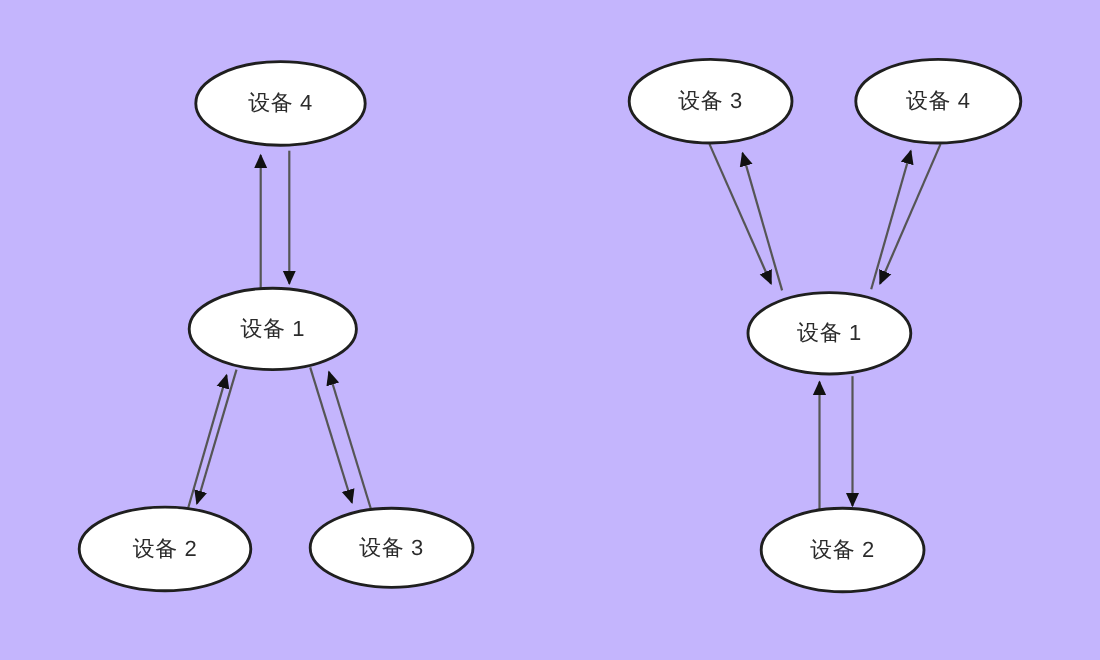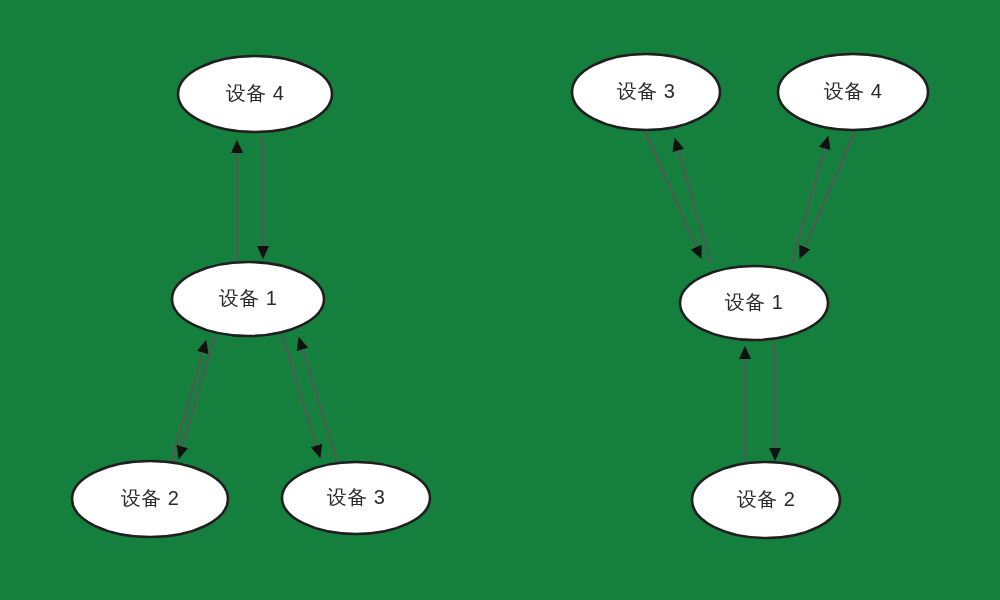--- a/index.html
+++ b/index.html
@@ -10,21 +10,21 @@
   body {
     width: 1000px;
     height: 600px;
     font-family: "Liberation Sans", "DejaVu Sans", sans-serif;
     overflow: hidden;
   }
   #diagram-canvas {
     position: relative;
     width: 1000px;
     height: 600px;
-    background: #15803d;
+    background: #c4b5fd;
     text-align: center;
   }
   #diagram-svg {
     position: absolute;
     left: 0;
     top: 0;
     width: 1000px;
     height: 600px;
     display: block;
   }

